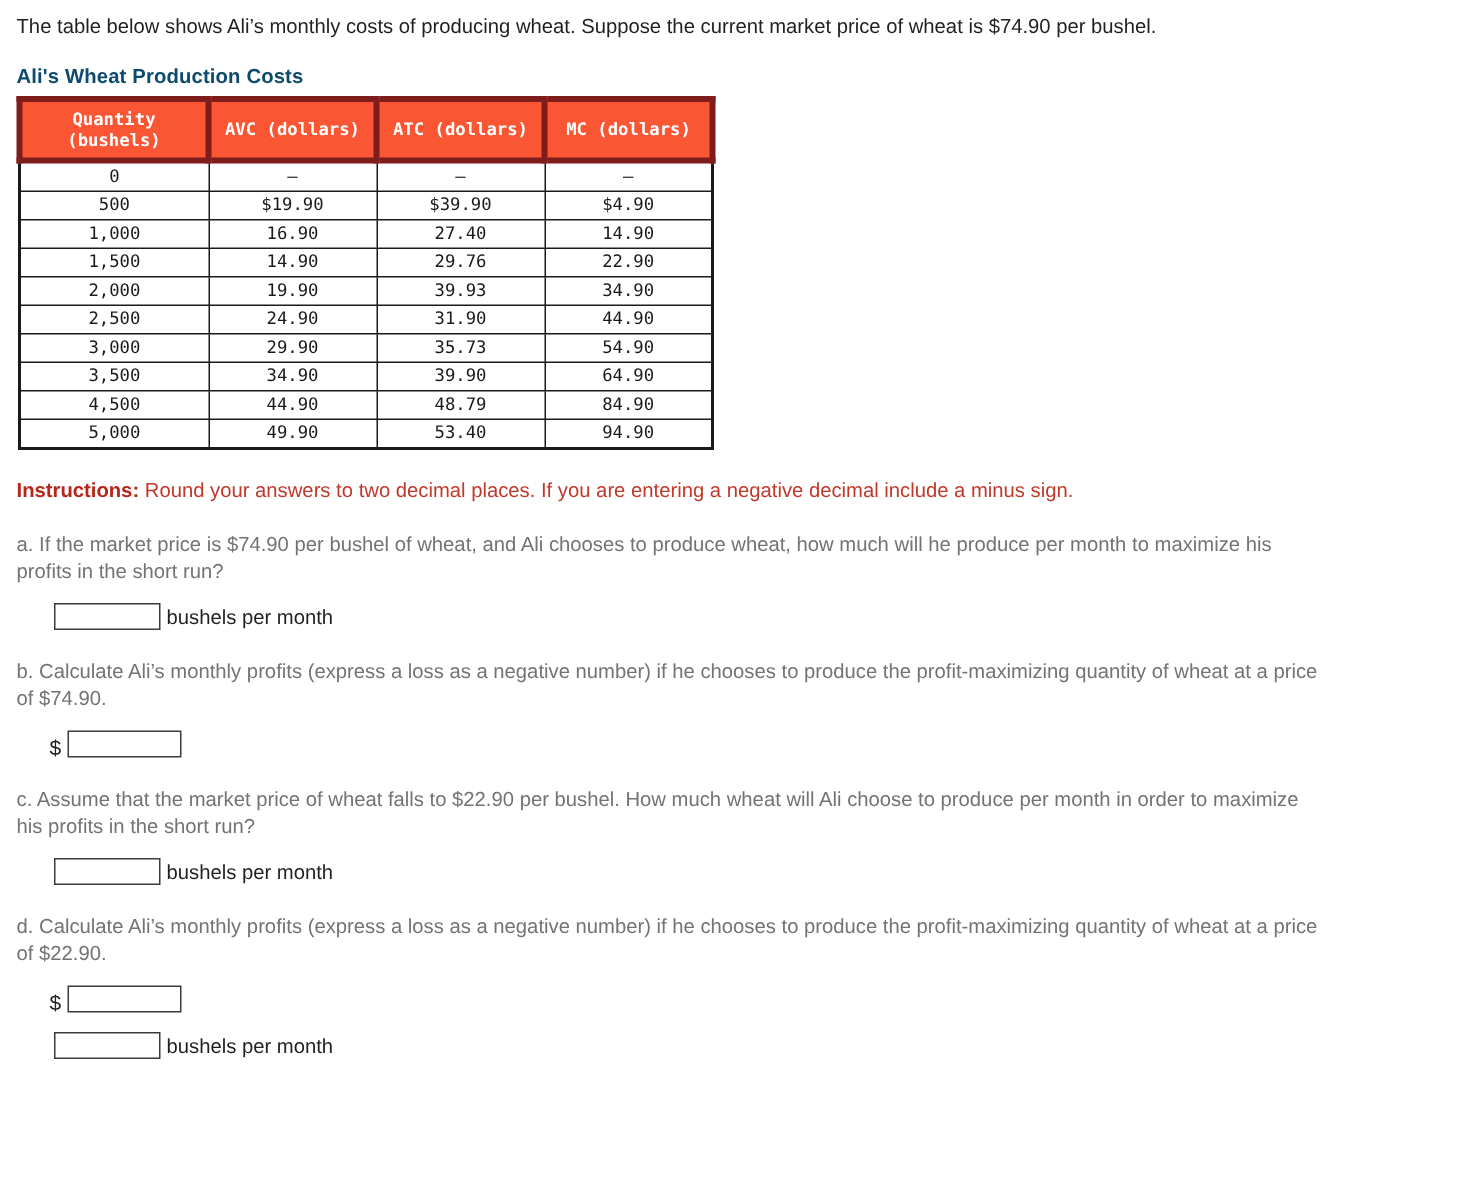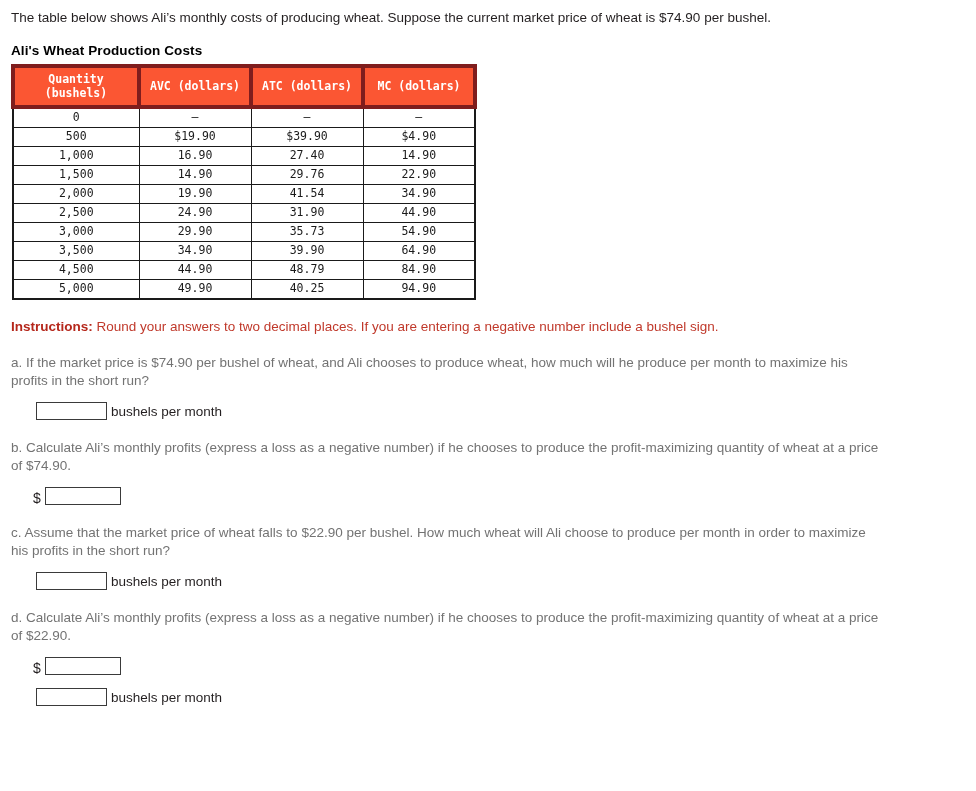--- a/index.html
+++ b/index.html
@@ -25,21 +25,21 @@
     font-size: 13.5px;
     line-height: 17px;
     color: #231f20;
     margin: 9px 0 0 11px;
   }
 
   
   .table-title {
     font-size: 13.5px;
     font-weight: bold;
-    color: #000000;
+    color: #0c4a6e;
     margin: 17px 0 6px 11px;
     letter-spacing: 0.1px;
   }
 
   
   .cost-table-wrap {
     margin-left: 11px;
   }
   table.cost-table {
     border-collapse: collapse;
@@ -186,21 +186,21 @@
           </tr>
           <tr>
             <td>1,500</td>
             <td>14.90</td>
             <td>29.76</td>
             <td>22.90</td>
           </tr>
           <tr>
             <td>2,000</td>
             <td>19.90</td>
-            <td>41.54</td>
+            <td>39.93</td>
             <td>34.90</td>
           </tr>
           <tr>
             <td>2,500</td>
             <td>24.90</td>
             <td>31.90</td>
             <td>44.90</td>
           </tr>
           <tr>
             <td>3,000</td>
@@ -216,29 +216,29 @@
           </tr>
           <tr>
             <td>4,500</td>
             <td>44.90</td>
             <td>48.79</td>
             <td>84.90</td>
           </tr>
           <tr>
             <td>5,000</td>
             <td>49.90</td>
-            <td>40.25</td>
+            <td>53.40</td>
             <td>94.90</td>
           </tr>
         </tbody>
     </table>
   </div>
 
   <p class="instructions">
-    <span class="lead">Instructions:</span><span> Round your answers to two decimal places. If you are entering a negative number include a bushel sign.</span>
+    <span class="lead">Instructions:</span><span> Round your answers to two decimal places. If you are entering a negative decimal include a minus sign.</span>
   </p>
 
   <p class="question">a. If the market price is $74.90 per bushel of wheat, and Ali chooses to produce wheat, how much will he produce per month to maximize his profits in the short run?</p>
   <div class="answer-row">
     <input class="blank" type="text" placeholder="" style="">
     <span class="unit-label">bushels per month</span>
   </div>
 
   <p class="question">b. Calculate Ali’s monthly profits (express a loss as a negative number) if he chooses to produce the profit-maximizing quantity of wheat at a price of $74.90.</p>
   <div class="answer-row money">

